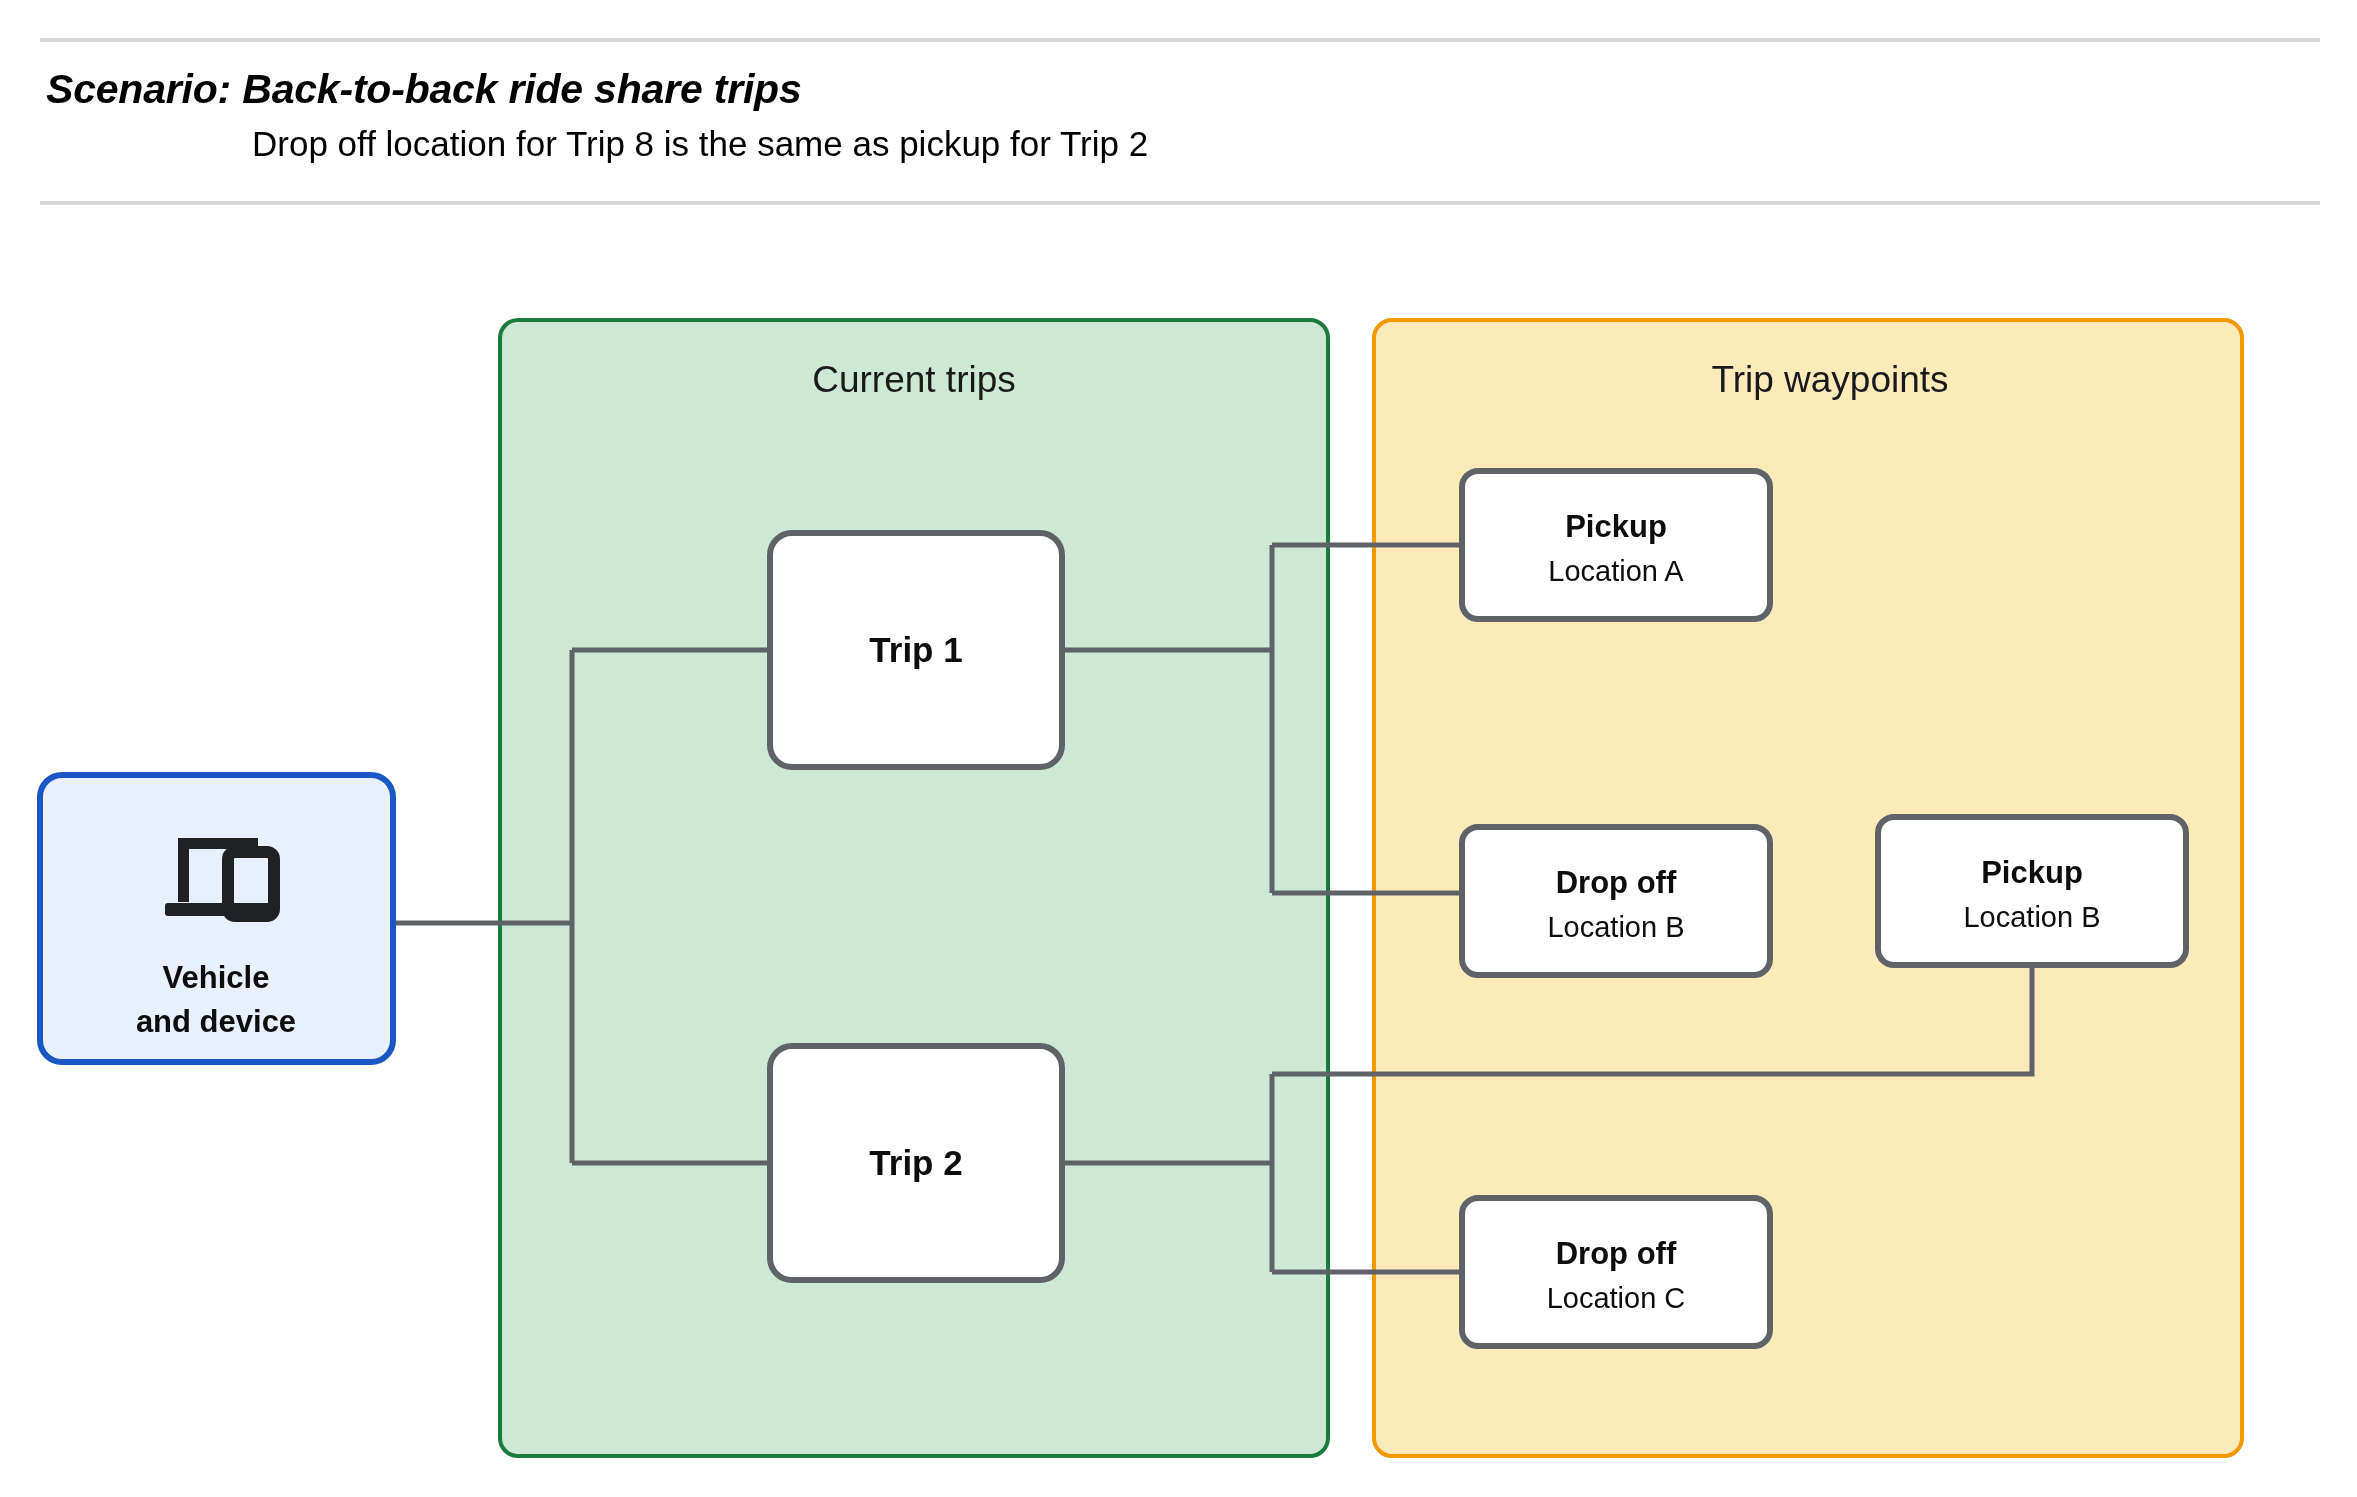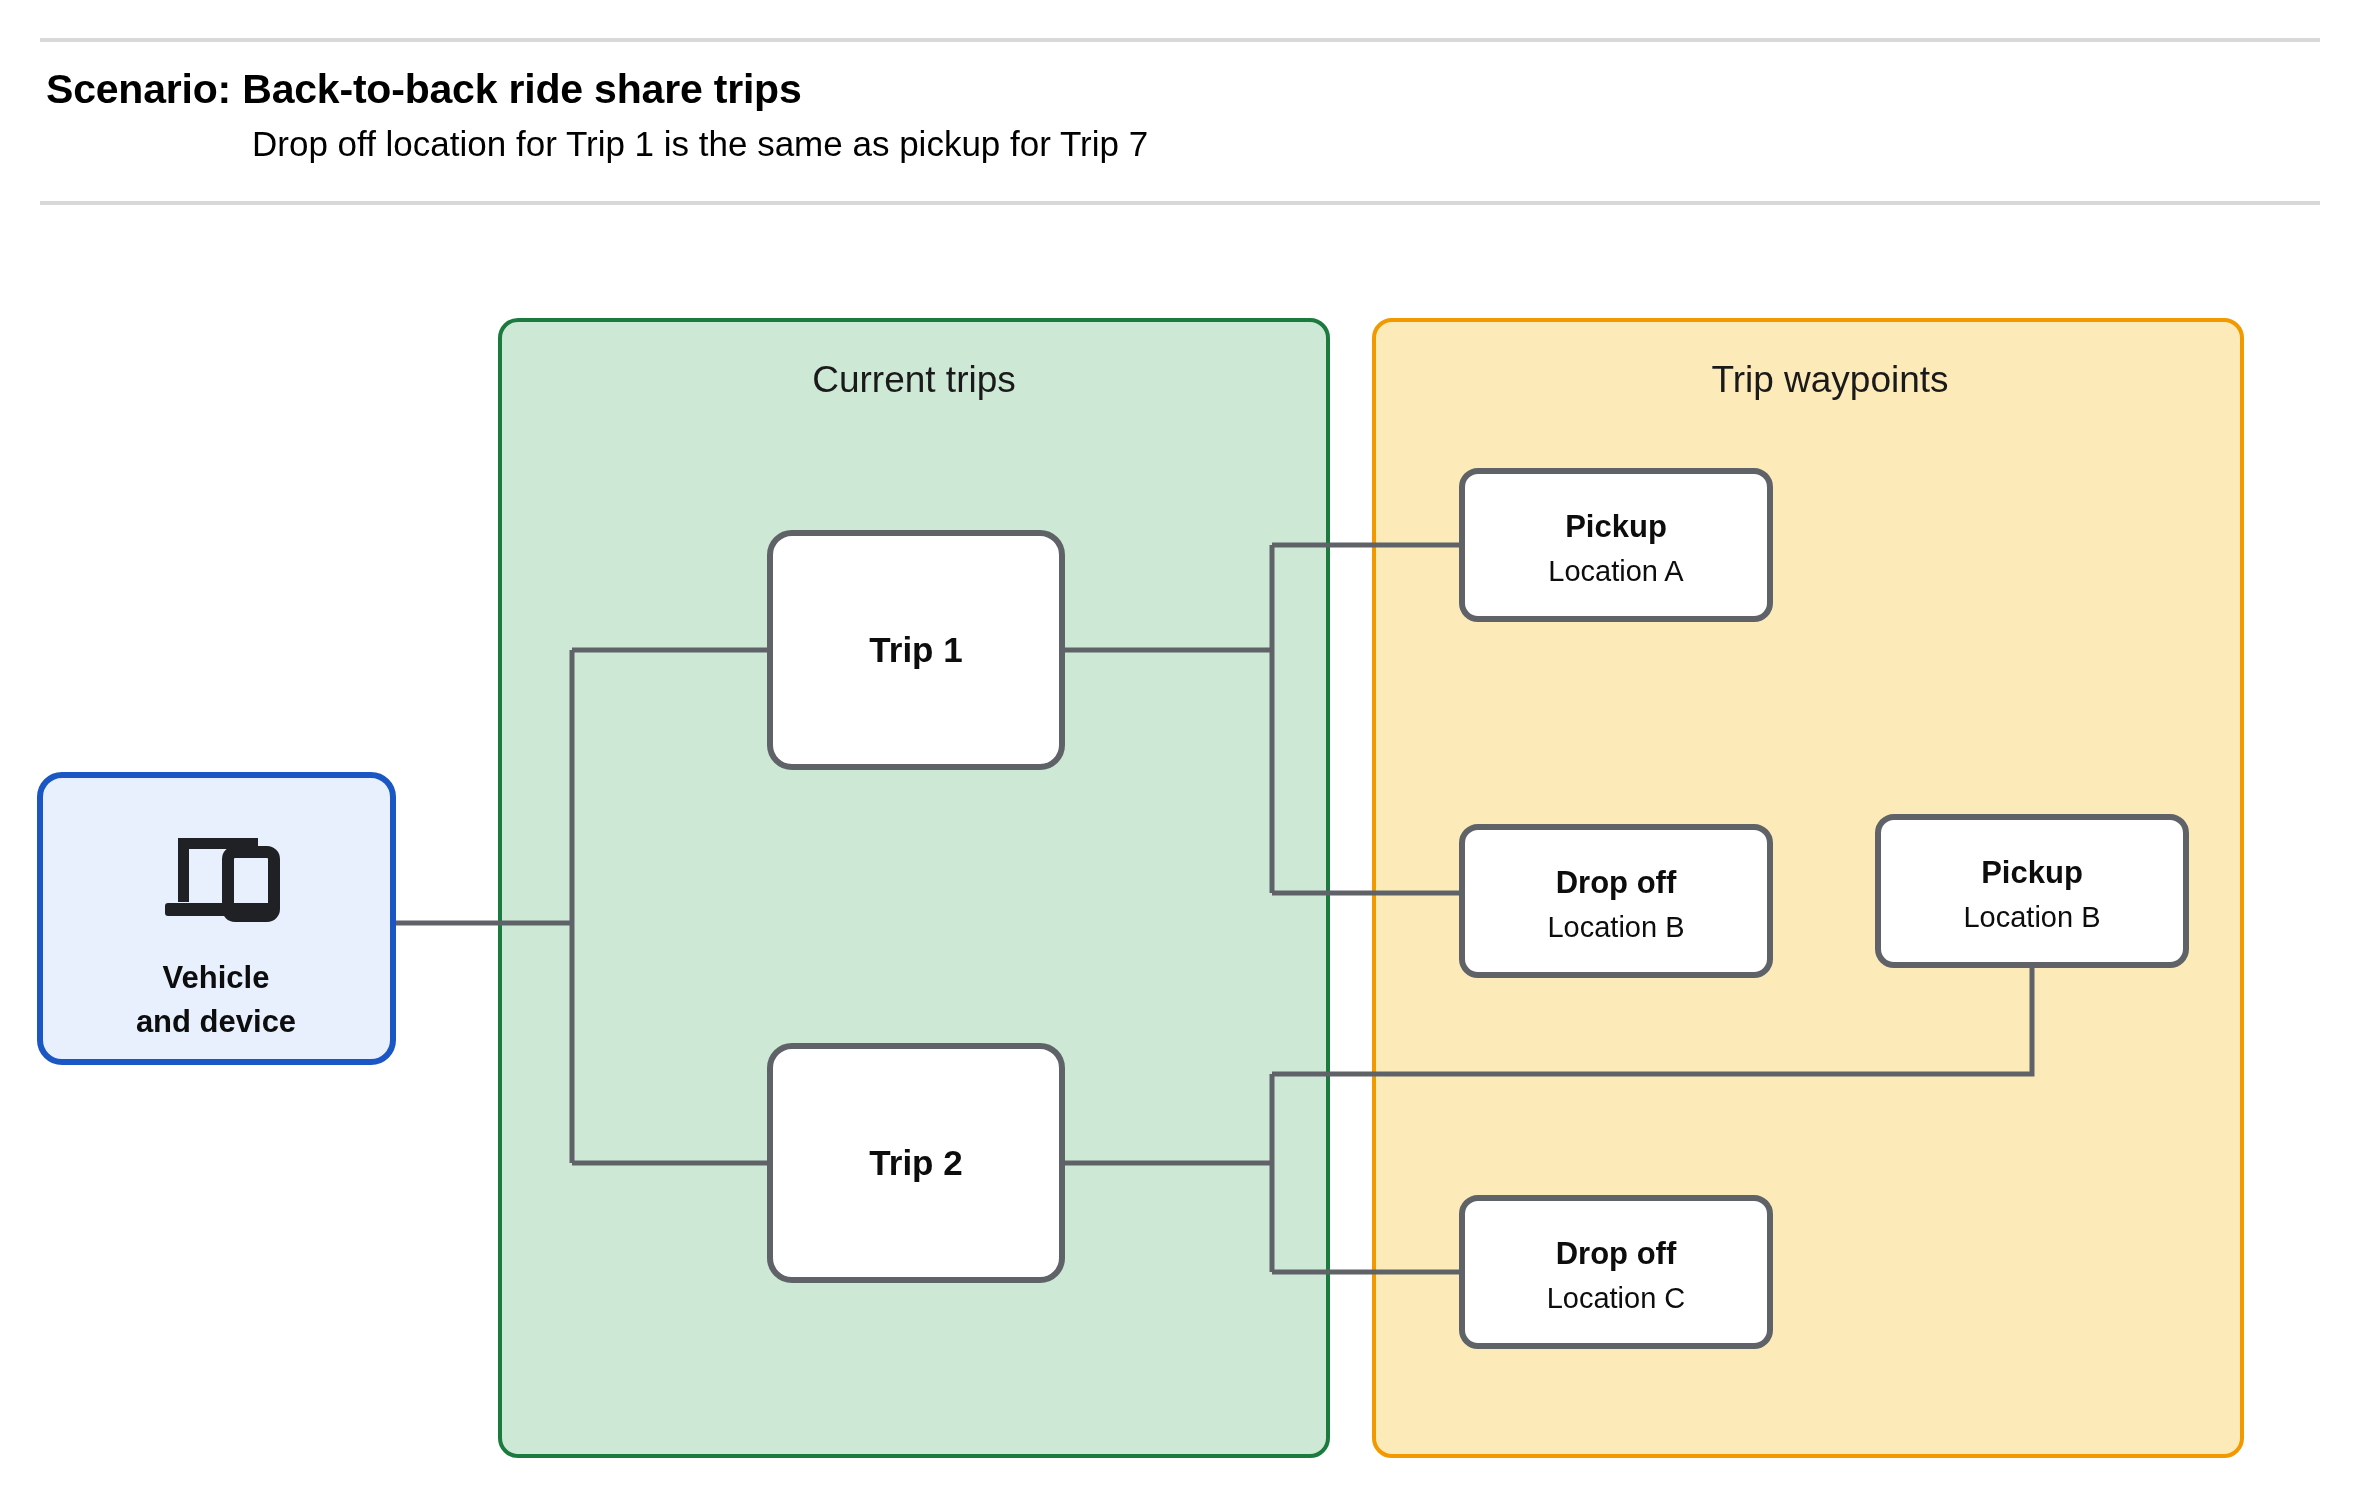--- a/index.html
+++ b/index.html
@@ -34,20 +34,21 @@
 
   .hdr-title {
     position: absolute;
     left: 46px;
     top: 66px;
     font-size: 41px;
     font-weight: bold;
     letter-spacing: -0.2px;
     color: #000000;
     white-space: nowrap;
+    font-style: italic;
   }
   .hdr-sub {
     position: absolute;
     left: 252px;
     top: 124px;
     font-size: 35px;
     font-weight: normal;
     color: #000000;
     white-space: nowrap;
   }
@@ -107,21 +108,21 @@
     stroke-linejoin: miter;
   }
 </style>
 </head>
 <body>
 
 <div id="page">
 
   <div class="hdr-rule top"></div>
   <div class="hdr-title">Scenario: Back-to-back ride share trips</div>
-  <div class="hdr-sub">Drop off  location for Trip 1 is the same as pickup for Trip 7</div>
+  <div class="hdr-sub">Drop off  location for Trip 8 is the same as pickup for Trip 2</div>
   <div class="hdr-rule bottom"></div>
 
   <svg id="diagram" viewBox="0 0 2357 1497">
 
     <g>
       <rect x="500" y="320" width="828" height="1136" rx="18" ry="18" fill="#CEE8D6" stroke="#1B7A3D" stroke-width="4"></rect>
       <text class="panel-label" x="914" y="392">Current trips</text>
     </g>
 
     <g>

